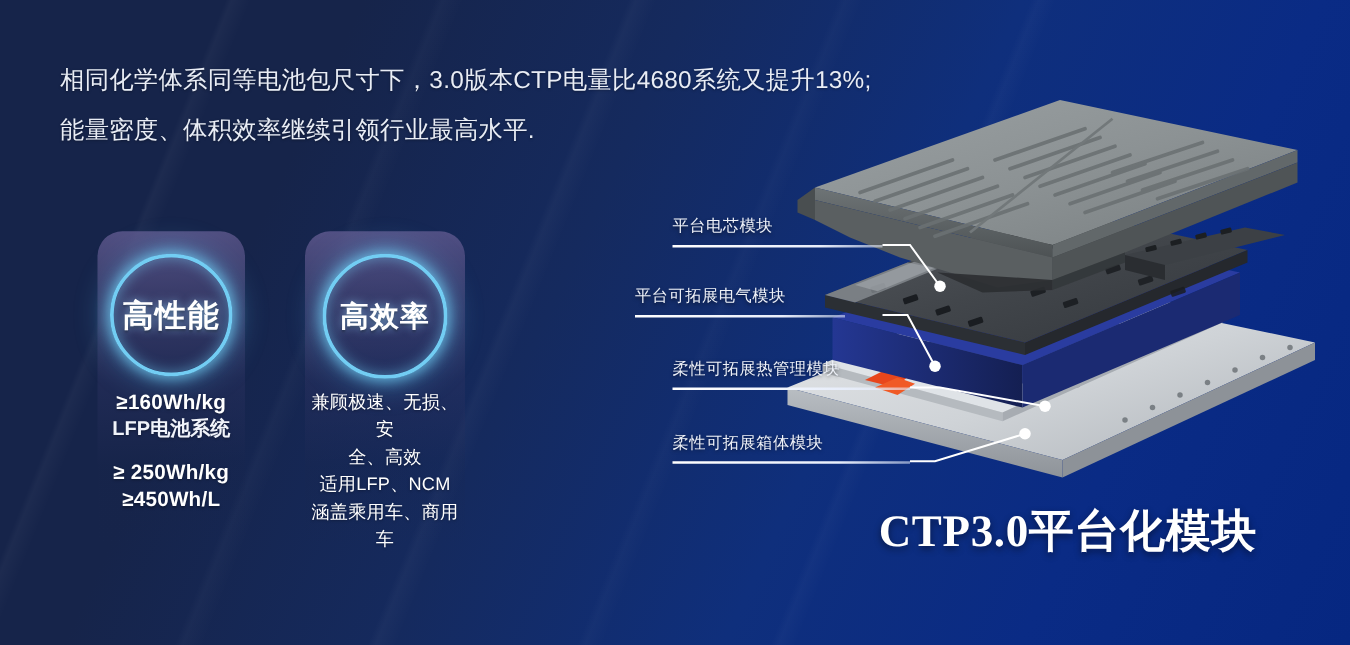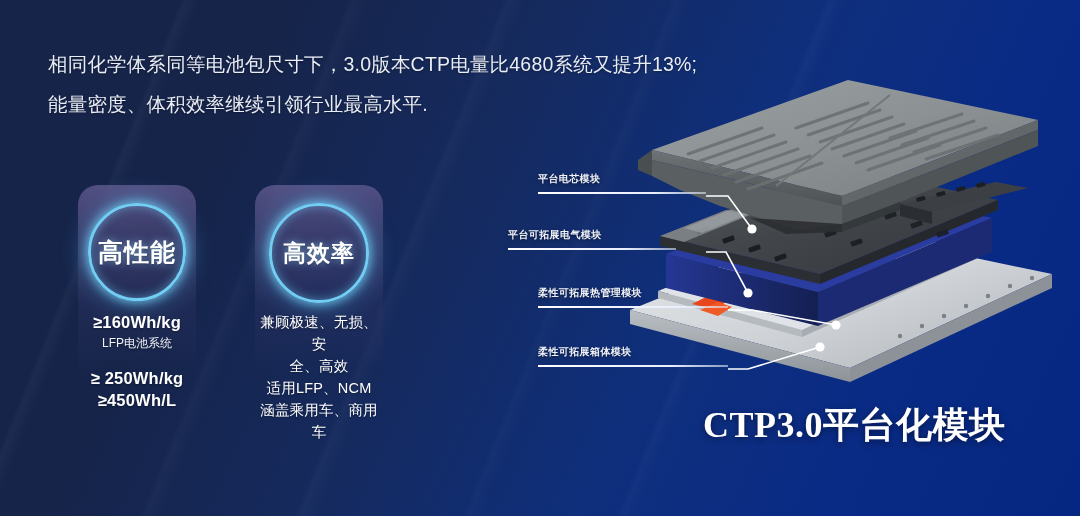--- a/index.html
+++ b/index.html
@@ -46,21 +46,21 @@
     border-radius:20px 20px 4px 4px;
     background:linear-gradient(178deg,
         rgba(103,95,150,.75) 0%,
         rgba(76,72,122,.62) 22%,
         rgba(47,52,100,.40) 48%,
         rgba(26,38,76,.14) 74%,
         rgba(22,34,70,0) 100%);
     overflow:visible;
   }
   #card-1{ left:78px; }
-  #card-2{ left:255px; width:128px; }
+  #card-2{ left:244px; width:128px; }
 
   .ring-wrap{ position:absolute; left:50%; top:18px; transform:translateX(-50%);
     width:98px; height:98px; }
   #card-2 .ring-wrap{ width:100px; height:100px; }
   .ring{
     position:absolute; inset:0; border-radius:50%;
     border:3.5px solid #72cdf3;
     box-shadow:
       0 0 10px 2px rgba(114,205,243,.75),
       0 0 22px 6px rgba(90,185,235,.35),
@@ -72,37 +72,36 @@
     text-shadow:0 0 8px rgba(150,215,255,.65), 0 1px 2px rgba(0,0,0,.4);
   }
   #card-2 .ring-label{ font-size:23px; }
 
   .card-body{
     position:absolute; left:0; right:0; top:126px;
     text-align:center; color:#ffffff;
   }
   .spec-strong{ font-size:16.5px; font-weight:bold; line-height:22px; letter-spacing:.2px;
     text-shadow:0 1px 2px rgba(0,0,0,.35); }
-  .spec-sub{ font-size:12px; font-weight:normal; line-height:21px; color:#f0f3fa;
+  .spec-sub{ font-size:16px; font-weight:bold; line-height:21px; color:#f0f3fa;
     text-shadow:0 1px 2px rgba(0,0,0,.35); }
   .spec-gap{ height:13px; }
 
   .eff-line{ font-size:14.5px; line-height:22px; color:#ffffff; letter-spacing:.2px;
     text-shadow:0 1px 2px rgba(0,0,0,.35); }
 
   
   #render{ position:absolute; left:600px; top:78px; width:470px; height:330px; }
   #render svg{ display:block; }
 
   
   .callout{ position:absolute; }
   .callout .txt{
-    color:#eef1f8; font-size:10px; letter-spacing:.4px; white-space:nowrap;
+    color:#eef1f8; font-size:13px; letter-spacing:.4px; white-space:nowrap;
     text-shadow:0 1px 3px rgba(0,0,0,.5);
-    font-weight:bold;
   }
   .callout .rule{
     margin-top:6px; height:1.6px;
     background:linear-gradient(90deg,#ffffff 0%,#e8eefb 70%,rgba(232,238,251,.55) 100%);
   }
   #callout-1{ left:538px; top:172px; }
   #callout-1 .rule{ width:168px; }
   #callout-2{ left:508px; top:228px; }
   #callout-2 .rule{ width:168px; }
   #callout-3{ left:538px; top:286px; }

